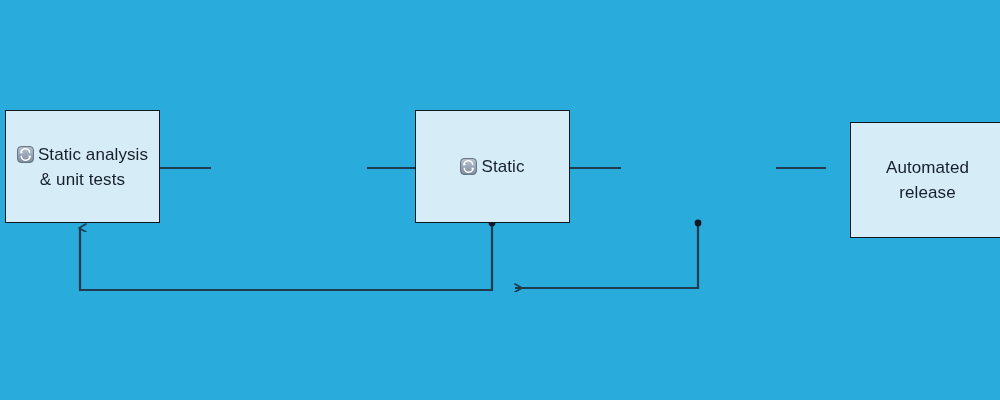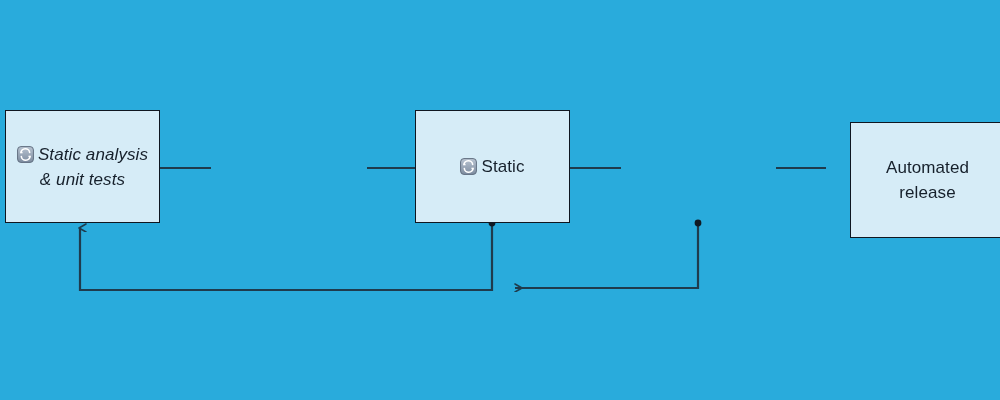--- a/index.html
+++ b/index.html
@@ -74,21 +74,21 @@
 
     <line x1="981" y1="168" x2="995" y2="168" stroke="#1f3b4d" stroke-width="2.2" marker-end="url(#arrowRight)"></line>
 
     <path d="M492,223 L492,290 L80,290 L80,228" fill="none" stroke="#1f3b4d" stroke-width="2.2" stroke-linejoin="miter" marker-end="url(#arrowUp)"></path>
     <circle cx="492" cy="223" r="3.4" fill="#101a24"></circle>
 
     <path d="M698,223 L698,288 L515,288" fill="none" stroke="#1f3b4d" stroke-width="2.2" stroke-linejoin="miter" marker-end="url(#arrowLeft)"></path>
     <circle cx="698" cy="223" r="3.4" fill="#101a24"></circle>
   </svg>
 
-  <div class="node" style="left:5px; top:110px; width:155px; height:113px;font-style:italic;">
+  <div class="node" style="left:5px; top:110px; width:155px; height:113px;">
     <div class="node-label">
       <span class="sync-icon">
         <svg viewBox="0 0 18 18" xmlns="http://www.w3.org/2000/svg">
           <defs>
             <linearGradient id="g1" x1="0" y1="0" x2="0" y2="1">
               <stop offset="0" stop-color="#b9c4d2"></stop>
               <stop offset="1" stop-color="#7e8da0"></stop>
             </linearGradient>
           </defs>
           <rect x="0.6" y="0.6" width="16.8" height="16.8" rx="3.6" fill="url(#g1)" stroke="#5d6b7d" stroke-width="1"></rect>

